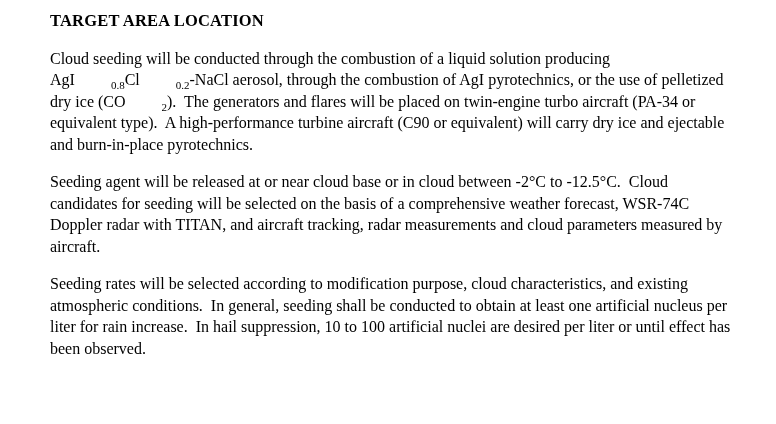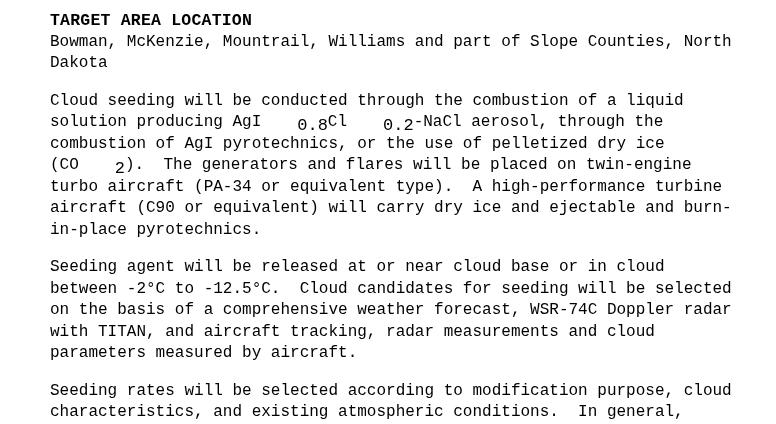--- a/index.html
+++ b/index.html
@@ -10,21 +10,21 @@
   body {
     width: 776px;
     height: 424px;
     overflow: hidden;
   }
   .page {
     box-sizing: border-box;
     width: 776px;
     height: 424px;
     padding: 10px 44px 8px 50px;
-    font-family: Liberation Mono, monospace;
+    font-family: Liberation Serif, serif;
     font-size: 16px;
     line-height: 21.5px;
     color: #000000;
     background: #ffffff;
   }
   .doc-heading {
     font-size: 16.5px;
     font-weight: bold;
     margin: 0;
     letter-spacing: 0.2px;
@@ -45,33 +45,32 @@
   .section-title {
     font-weight: bold;
     letter-spacing: 0.2px;
   }
   .para {
     margin: 16px 0 0 0;
     white-space: pre-wrap;
     text-align: left;
   }
   .para sub {
-    font-size: 17px;
+    font-size: 11px;
     line-height: 0;
     margin-left: 36px;
   }
 </style>
 </head>
 <body>
 
 <div class="page">
 
   <h1 class="doc-heading">TARGET AREA LOCATION</h1>
 
-  <p class="doc-subline">Bowman, McKenzie, Mountrail, Williams and part of Slope Counties, North Dakota</p>
 
 
   <div>
       <p class="para"><span>Cloud seeding will be conducted through the combustion of a liquid solution producing AgI</span><sub>0.8</sub><span>Cl</span><sub>0.2</sub><span>-NaCl aerosol, through the combustion of AgI pyrotechnics, or the use of pelletized dry ice (CO</span><sub>2</sub><span>).  The generators and flares will be placed on twin-engine turbo aircraft (PA-34 or equivalent type).  A high-performance turbine aircraft (C90 or equivalent) will carry dry ice and ejectable and burn-in-place pyrotechnics.</span></p>
       <p class="para"><span>Seeding agent will be released at or near cloud base or in cloud between -2°C to -12.5°C.  Cloud candidates for seeding will be selected on the basis of a comprehensive weather forecast, WSR-74C Doppler radar with TITAN, and aircraft tracking, radar measurements and cloud parameters measured by aircraft.</span></p>
       <p class="para"><span>Seeding rates will be selected according to modification purpose, cloud characteristics, and existing atmospheric conditions.  In general, seeding shall be conducted to obtain at least one artificial nucleus per liter for rain increase.  In hail suppression, 10 to 100 artificial nuclei are desired per liter or until effect has been observed.</span></p>
     </div>
 
 </div>
 

